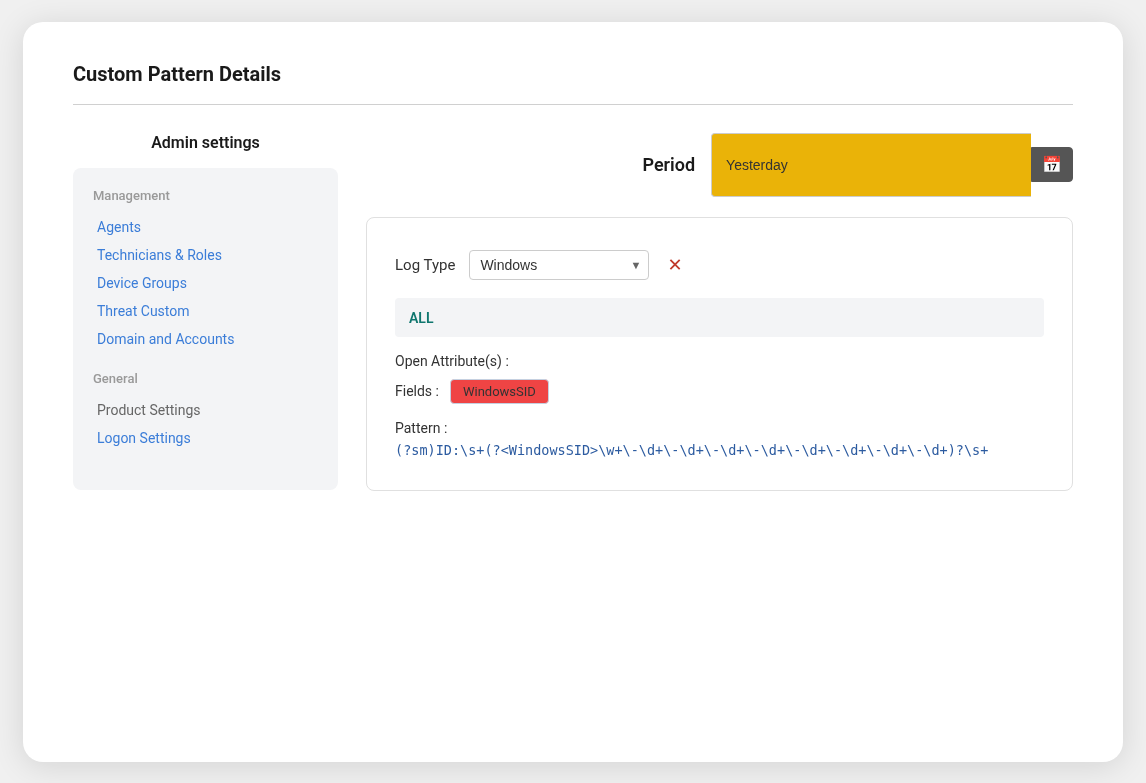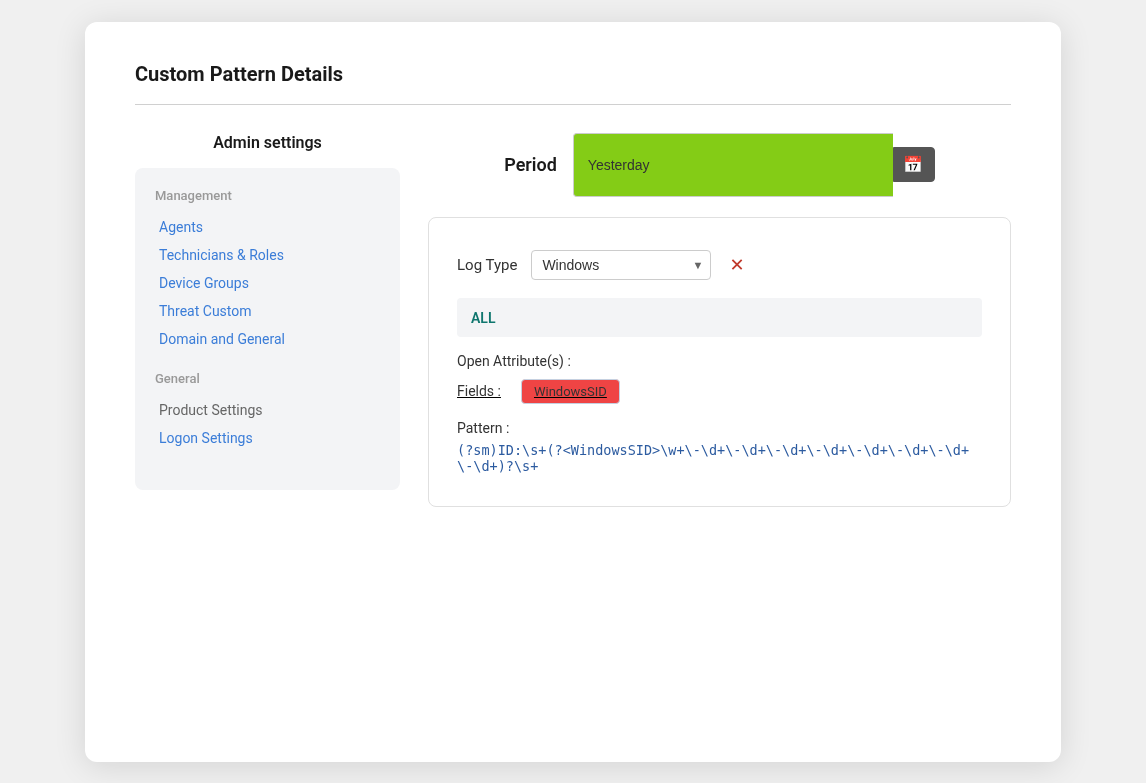--- a/index.html
+++ b/index.html
@@ -6,22 +6,22 @@
     body {
       font-family: -apple-system, BlinkMacSystemFont, 'Segoe UI', Roboto, sans-serif;
       background: #f0f0f0;
       display: flex;
       justify-content: center;
       align-items: center;
       min-height: 100vh;
     }
     .window {
       background: #fff;
-      border-radius: 12px;
-      width: 976px;
+      border-radius: 20px;
+      width: 1100px;
       min-height: 740px;
       padding: 40px 50px;
       box-shadow: 0 4px 32px rgba(0,0,0,0.12);
     }
     .page-title {
       font-size: 20px;
       font-weight: 700;
       color: #1a1a1a;
       margin-bottom: 18px;
     }
@@ -67,42 +67,42 @@
       margin-bottom: 18px;
     }
     .main-area {
       flex: 1;
     }
     .top-bar {
       display: flex;
       align-items: center;
       gap: 16px;
       margin-bottom: 20px;
-      justify-content: center;
+      justify-content: flex-end;
     }
     .period-label {
       font-size: 18px;
       font-weight: 600;
       color: #1a1a1a;
     }
     .period-input-wrap {
       display: flex;
       align-items: center;
       gap: 0;
     }
     .period-input {
       border: 1px solid #ccc;
       border-right: none;
       border-radius: 4px 0 0 4px;
       padding: 23px 14px;
       font-size: 14px;
       color: #333;
       width: 320px;
       outline: none;
-      background: #84cc16;
+      background: #eab308;
     }
     .calendar-btn {
       background: #555;
       border: 1px solid #555;
       border-radius: 0 4px 4px 0;
       padding: 7px 10px;
       cursor: pointer;
       display: flex;
       align-items: center;
       justify-content: center;
@@ -182,23 +182,22 @@
       gap: 6px;
     }
     .attr-label {
       font-size: 14px;
       color: #333;
       white-space: nowrap;
     }
     .fields-row {
       display: flex;
       align-items: center;
-      gap: 20px;
+      gap: 11px;
       margin-bottom: 16px;
-      text-decoration: underline;
     }
     .fields-label {
       font-size: 14px;
       color: #333;
     }
     .field-tag {
       background: #ef4444;
       border: 1px solid #c5d0e0;
       border-radius: 4px;
       padding: 4px 12px;
@@ -246,21 +245,21 @@
 
     <div class="left-col">
       <div class="admin-settings-label">Admin settings</div>
       <div class="sidebar">
         <div class="sidebar-section">
           <div class="sidebar-section-label">Management</div>
           <a class="sidebar-item">Agents</a>
           <a class="sidebar-item">Technicians &amp; Roles</a>
           <a class="sidebar-item">Device Groups</a>
           <a class="sidebar-item">Threat Custom</a>
-          <a class="sidebar-item">Domain and General</a>
+          <a class="sidebar-item">Domain and Accounts</a>
         </div>
         <div class="sidebar-section">
           <div class="sidebar-section-label">General</div>
           <a class="sidebar-item inactive">Product Settings</a>
           <a class="sidebar-item">Logon Settings</a>
         </div>
       </div>
     </div>
 
     <div class="main-area">

